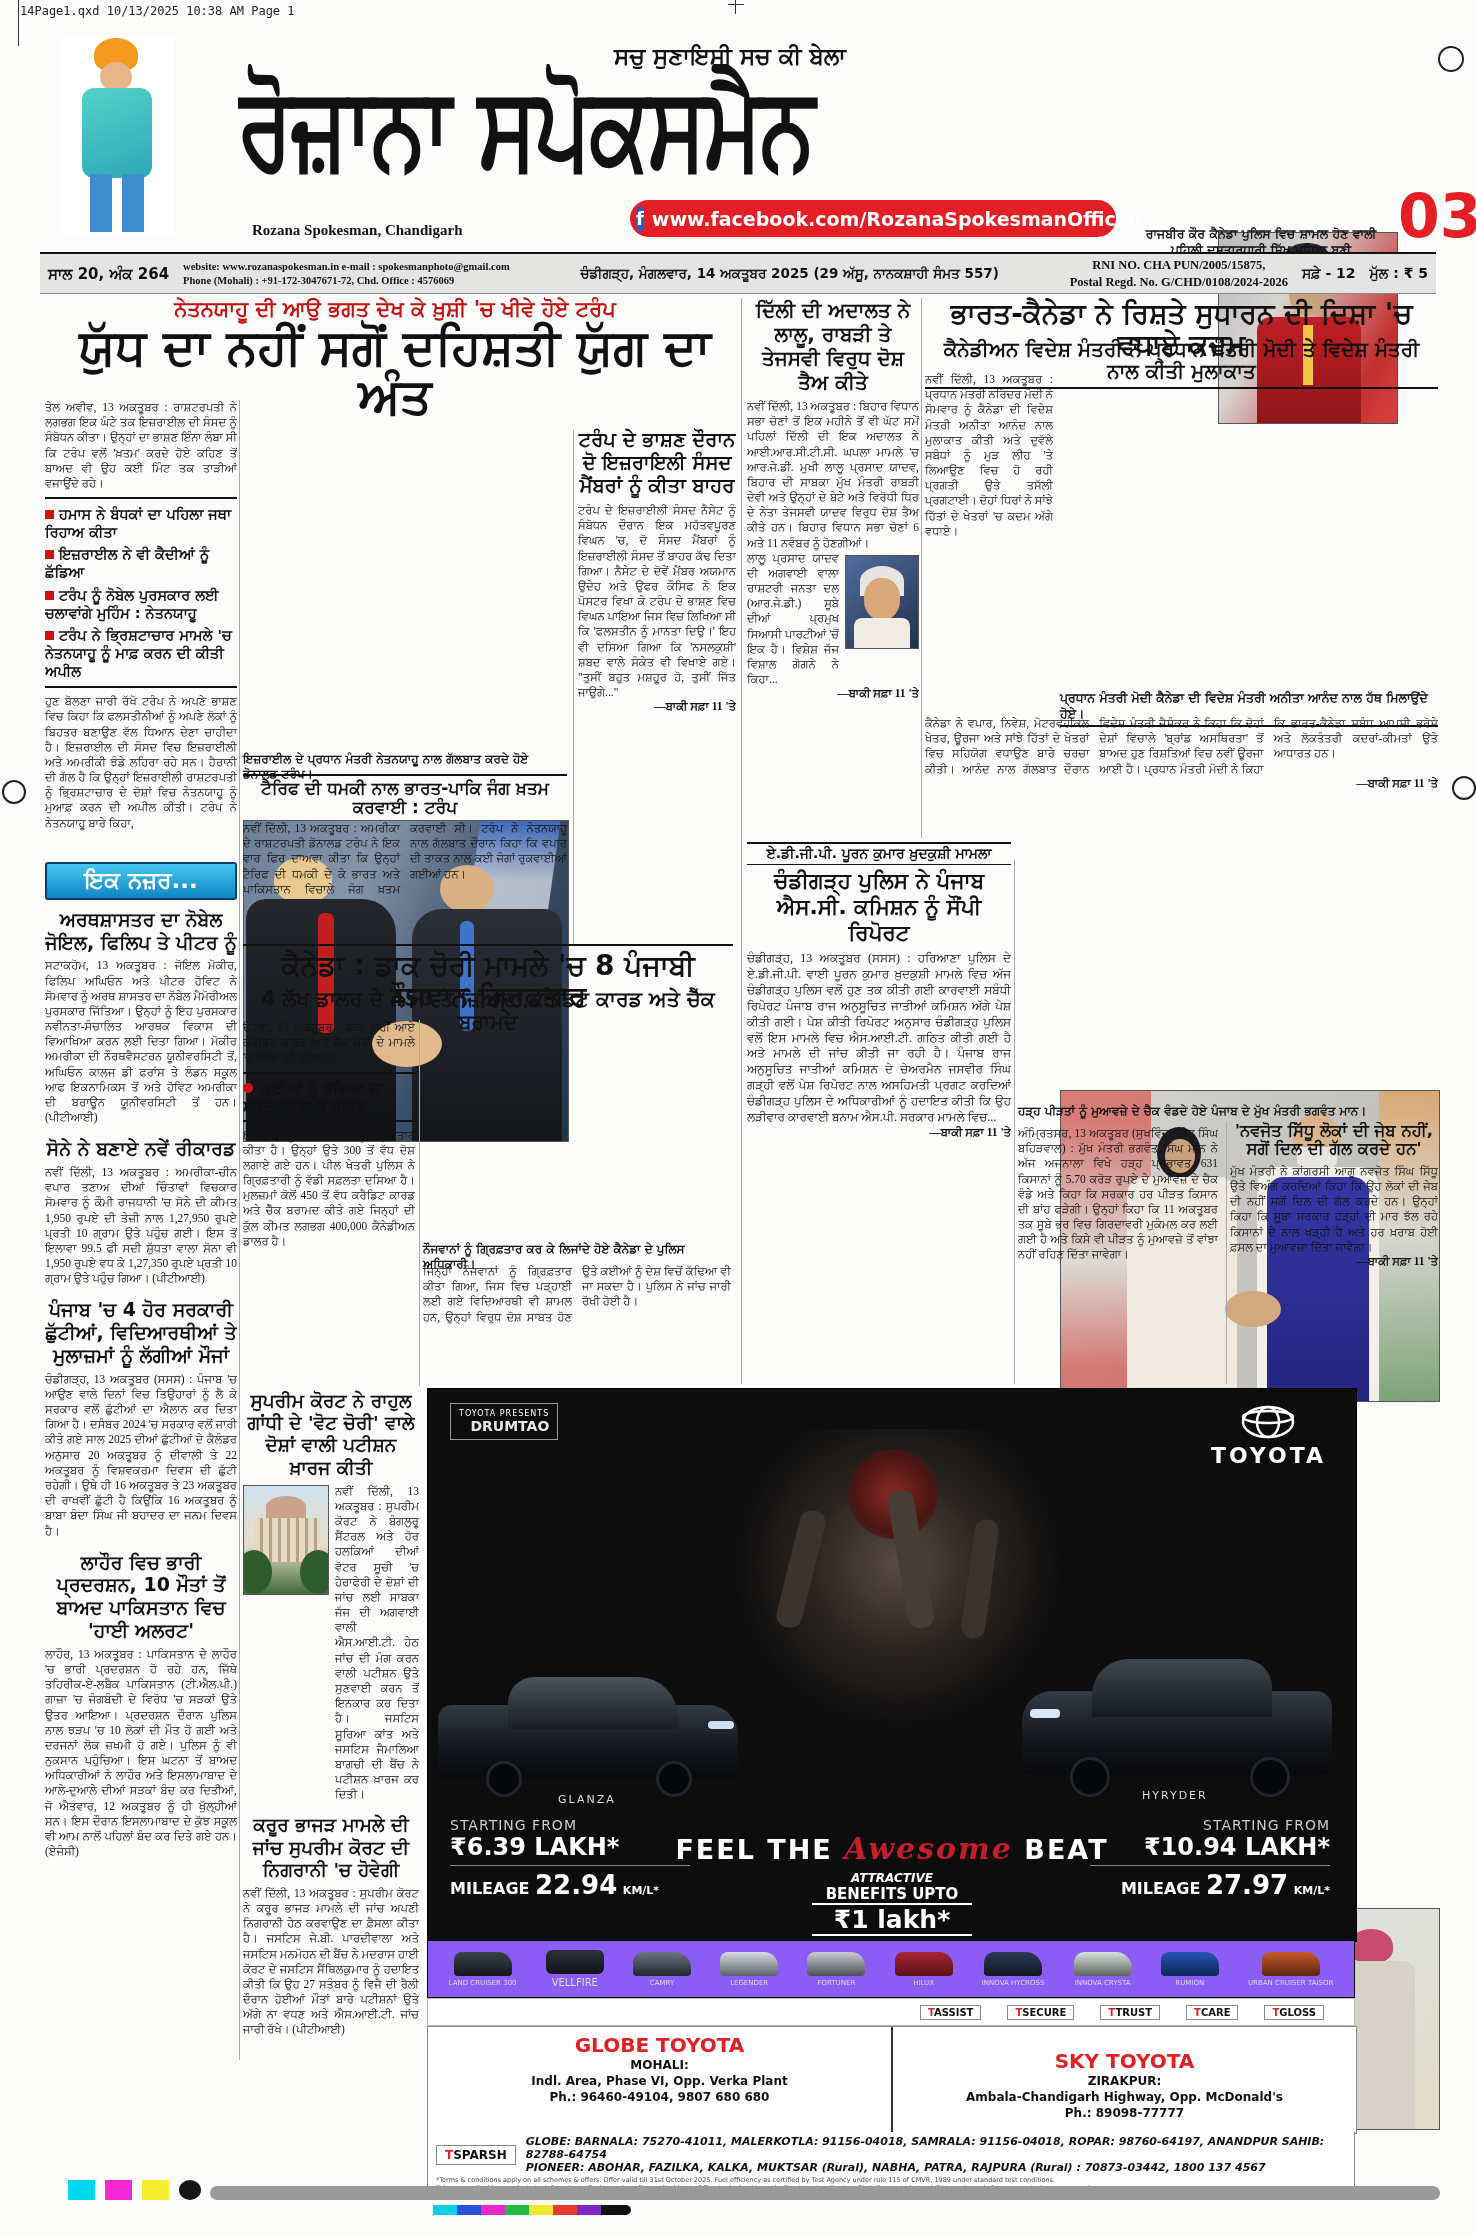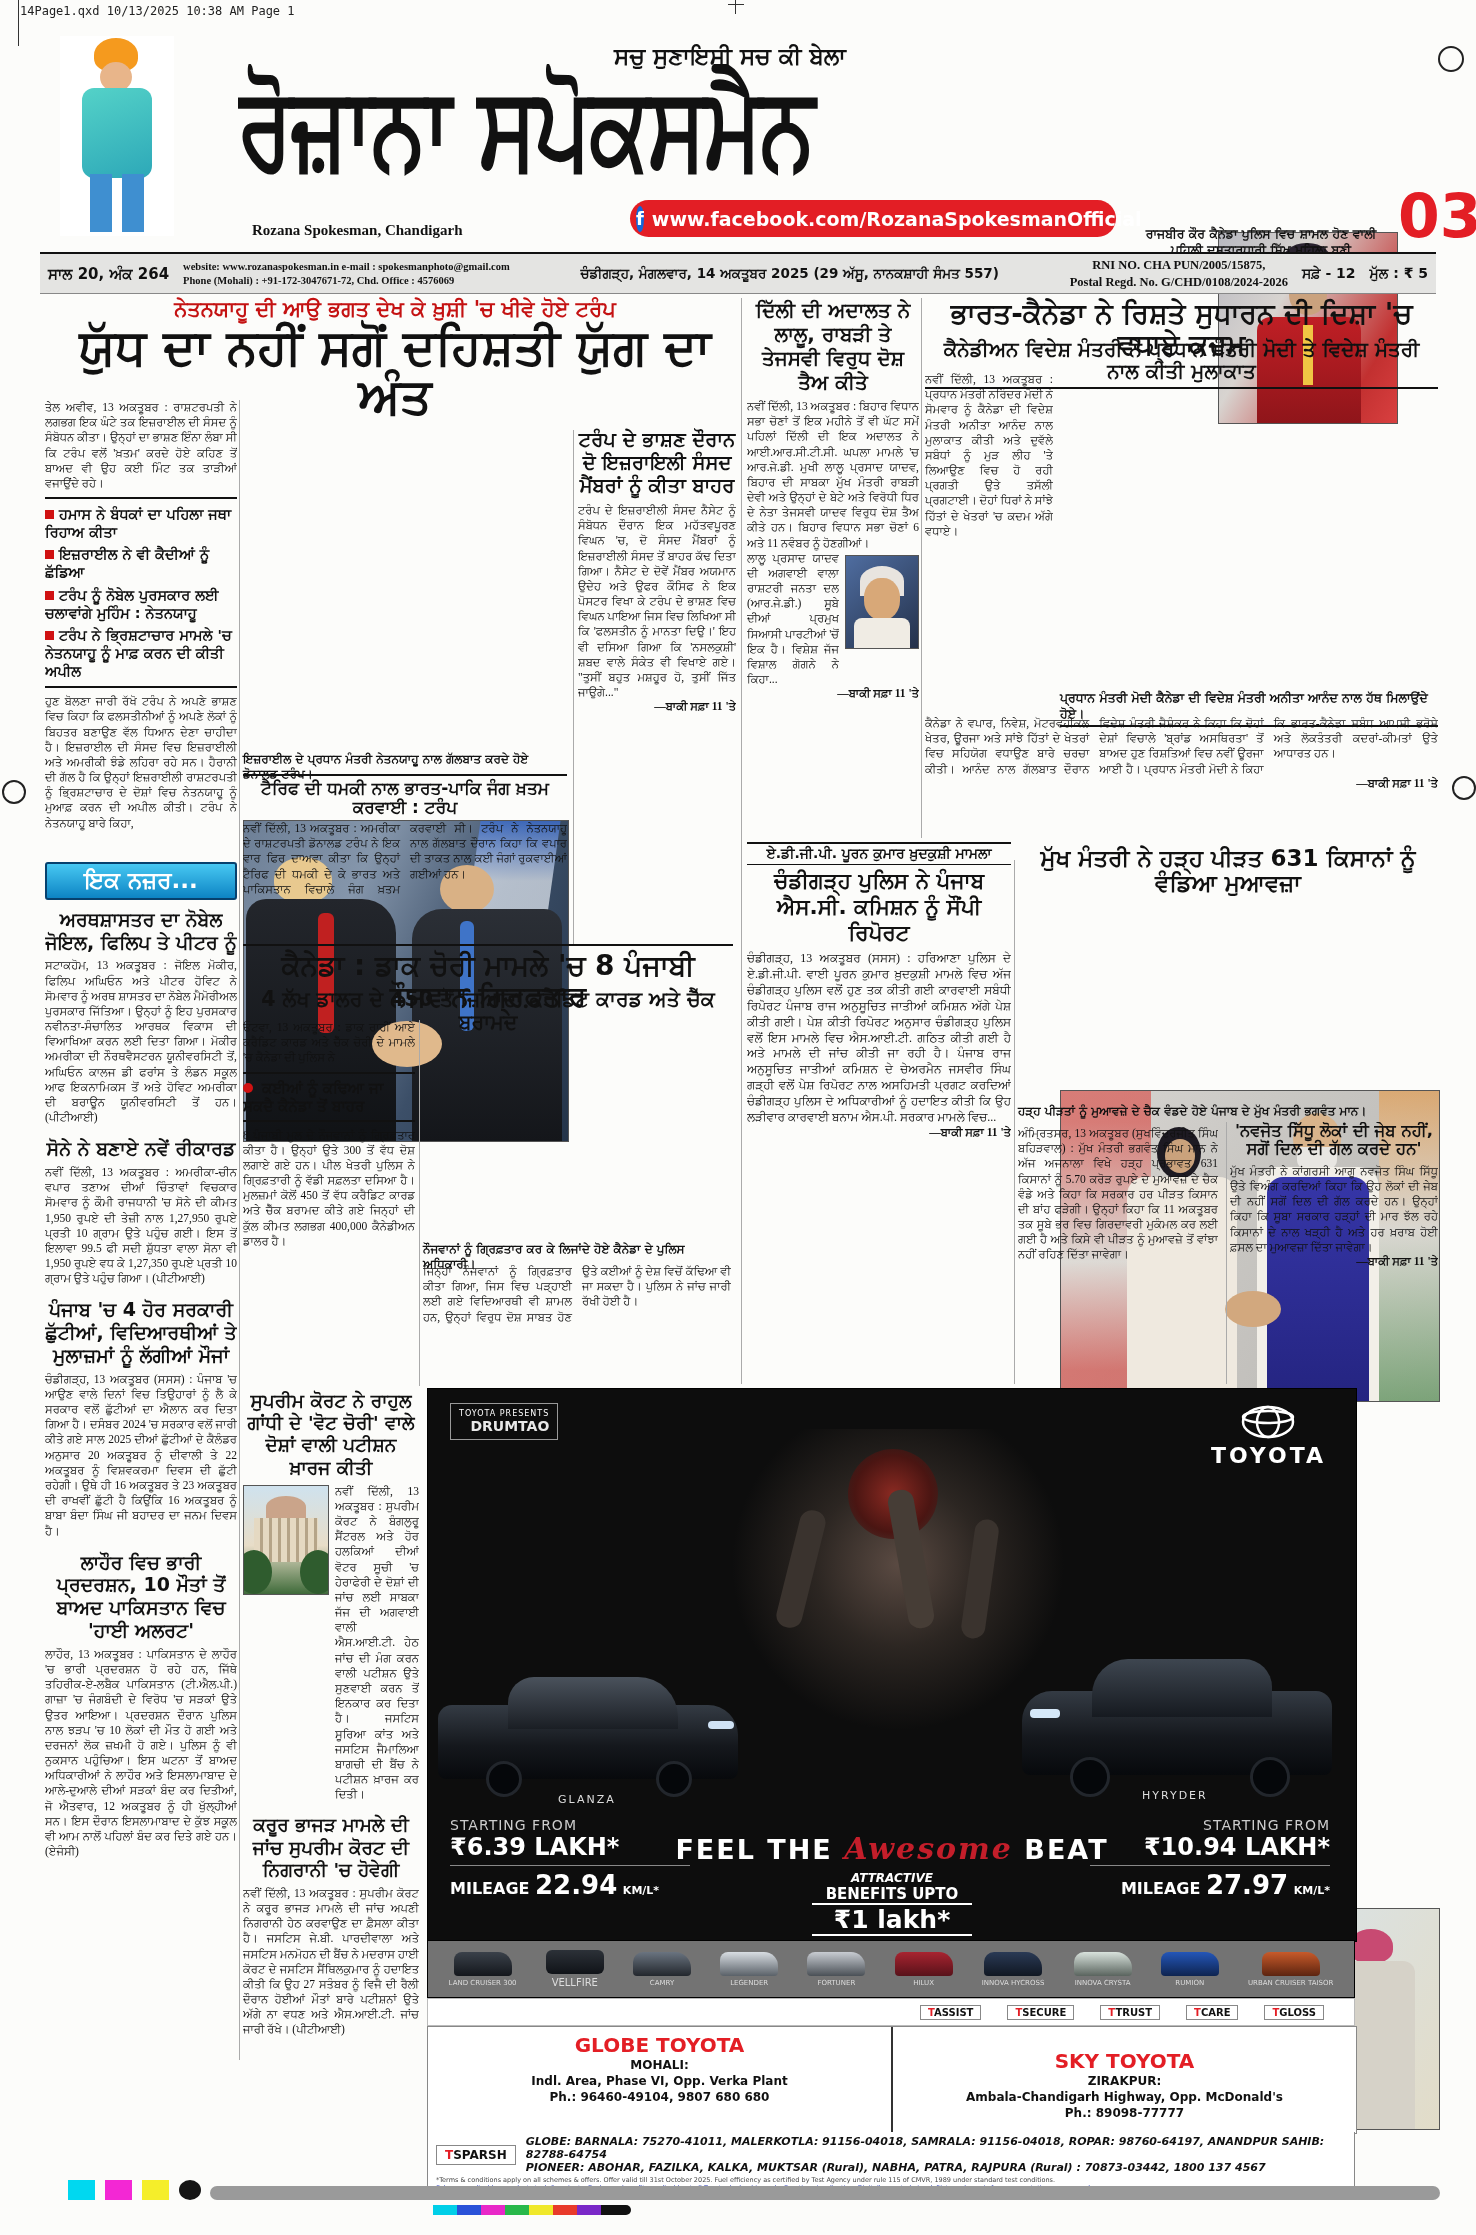--- a/index.html
+++ b/index.html
@@ -164,21 +164,20 @@
     <div style="position:absolute;left:196px;top:76px;width:122px;height:234px;border-radius:20px 20px 0 0;background:#f2efe8;"></div>
     <div style="position:absolute;left:206px;top:86px;width:102px;height:224px;border-radius:16px 16px 0 0;background:linear-gradient(180deg,#3636a8,#242480);"></div>
     <div style="position:absolute;left:164px;top:200px;width:56px;height:36px;border-radius:50%;background:#d2a87e;"></div>
   </div>
   <div class="abs cap" style="left:1060px;top:690px;width:378px;font-size:12.5px;border-bottom:2px solid #111;padding-bottom:4px;">ਪ੍ਰਧਾਨ ਮੰਤਰੀ ਮੋਦੀ ਕੈਨੇਡਾ ਦੀ ਵਿਦੇਸ਼ ਮੰਤਰੀ ਅਨੀਤਾ ਆਨੰਦ ਨਾਲ ਹੱਥ ਮਿਲਾਉਂਦੇ ਹੋਏ।</div>
   <div class="abs" style="left:925px;top:716px;width:513px;height:122px;overflow:hidden;">
     <div class="body-txt" style="column-count:3;column-gap:10px;">ਕੈਨੇਡਾ ਨੇ ਵਪਾਰ, ਨਿਵੇਸ਼, ਮੋਟਰਵਹੀਕਲ ਖੇਤਰ, ਊਰਜਾ ਅਤੇ ਸਾਂਝੇ ਹਿੱਤਾਂ ਦੇ ਖੇਤਰਾਂ ਵਿਚ ਸਹਿਯੋਗ ਵਧਾਉਣ ਬਾਰੇ ਚਰਚਾ ਕੀਤੀ। ਆਨੰਦ ਨਾਲ ਗੱਲਬਾਤ ਦੌਰਾਨ ਵਿਦੇਸ਼ ਮੰਤਰੀ ਜੈਸ਼ੰਕਰ ਨੇ ਕਿਹਾ ਕਿ ਦੋਹਾਂ ਦੇਸ਼ਾਂ ਵਿਚਾਲੇ 'ਬ੍ਰਾਂਡ ਅਸਥਿਰਤਾ' ਤੋਂ ਬਾਅਦ ਹੁਣ ਰਿਸ਼ਤਿਆਂ ਵਿਚ ਨਵੀਂ ਊਰਜਾ ਆਈ ਹੈ। ਪ੍ਰਧਾਨ ਮੰਤਰੀ ਮੋਦੀ ਨੇ ਕਿਹਾ ਕਿ ਭਾਰਤ-ਕੈਨੇਡਾ ਸਬੰਧ ਆਪਸੀ ਭਰੋਸੇ ਅਤੇ ਲੋਕਤੰਤਰੀ ਕਦਰਾਂ-ਕੀਮਤਾਂ ਉਤੇ ਆਧਾਰਤ ਹਨ।</div>
     <div class="cont">—ਬਾਕੀ ਸਫ਼ਾ 11 'ਤੇ</div>
   </div>
 
-  <div class="abs hl center" style="left:1018px;top:846px;width:420px;font-size:23px;font-weight:900;line-height:1.1;">ਮੁੱਖ ਮੰਤਰੀ ਨੇ ਹੜ੍ਹ ਪੀੜਤ 631 ਕਿਸਾਨਾਂ ਨੂੰ ਵੰਡਿਆ ਮੁਆਵਜ਼ਾ</div>
   <div class="abs photo" style="left:1018px;top:882px;width:420px;height:220px;">
     <div style="position:absolute;inset:0;background:linear-gradient(120deg,#e8e2cc 0%,#d8e4ec 40%,#e2dcc8 100%);"></div>
     <div style="position:absolute;left:6px;top:30px;width:80px;height:190px;border-radius:12px 12px 0 0;background:#e8e6e2;"></div>
     <div style="position:absolute;left:116px;top:26px;width:46px;height:34px;border-radius:50% 50% 40% 40%;background:#f5d820;"></div>
     <div style="position:absolute;left:122px;top:50px;width:34px;height:30px;border-radius:50%;background:#d2a87e;"></div>
     <div style="position:absolute;left:96px;top:78px;width:90px;height:142px;border-radius:14px 14px 0 0;background:#f2f0ec;"></div>
     <div style="position:absolute;left:84px;top:34px;width:40px;height:186px;border-radius:10px 10px 0 0;background:#2a5cc8;transform:rotate(-4deg);"></div>
     <div style="position:absolute;left:232px;top:16px;width:44px;height:34px;border-radius:50% 50% 40% 40%;background:#a81e28;"></div>
     <div style="position:absolute;left:218px;top:48px;width:76px;height:172px;border-radius:12px 12px 0 0;background:#f0eee8;"></div>
     <div style="position:absolute;left:330px;top:20px;width:44px;height:34px;border-radius:50% 50% 40% 40%;background:#c84a72;"></div>
@@ -293,21 +292,21 @@
     <div class="sans" style="position:absolute;right:26px;top:428px;text-align:right;">
       <div class="price-lbl">STARTING FROM</div>
       <div class="price-val">₹10.94 LAKH*</div>
       <div style="width:240px;height:1px;background:#888;margin:4px 0 4px auto;"></div>
       <div class="mil">
         <span>MILEAGE</span> <b>27.97</b> <span style="font-size:11px;">KM/L*</span>
       </div>
     </div>
   </div>
 
-  <div class="abs" style="left:427px;top:1940px;width:928px;height:58px;background:#737373;border:1px solid #000;display:flex;align-items:center;justify-content:space-around;padding:0 6px;box-sizing:border-box;">
+  <div class="abs" style="left:427px;top:1940px;width:928px;height:58px;background:#8b5cf6;border:1px solid #000;display:flex;align-items:center;justify-content:space-around;padding:0 6px;box-sizing:border-box;">
     <div class="sans center" style="font-size:7px;color:#ddd;"><div style="width:58px;height:24px;border-radius:8px 14px 4px 4px;background:linear-gradient(180deg,#3a414a,#14171c);margin:0 auto 3px;"></div><span>LAND CRUISER 300</span></div>
     <div class="sans center" style="font-size:10px;color:#ddd;"><div style="width:58px;height:24px;border-radius:6px;background:linear-gradient(180deg,#2c3138,#101318);margin:0 auto 3px;"></div><span>VELLFIRE</span></div>
     <div class="sans center" style="font-size:7px;color:#ddd;"><div style="width:58px;height:24px;border-radius:10px 16px 4px 4px;background:linear-gradient(180deg,#6a7480,#23272d);margin:0 auto 3px;"></div><span>CAMRY</span></div>
     <div class="sans center" style="font-size:7px;color:#ddd;"><div style="width:58px;height:24px;border-radius:8px 14px 4px 4px;background:linear-gradient(180deg,#d8dde2,#5a6168);margin:0 auto 3px;"></div><span>LEGENDER</span></div>
     <div class="sans center" style="font-size:7px;color:#ddd;"><div style="width:58px;height:24px;border-radius:8px 14px 4px 4px;background:linear-gradient(180deg,#c8ccd2,#4a5056);margin:0 auto 3px;"></div><span>FORTUNER</span></div>
     <div class="sans center" style="font-size:7px;color:#ddd;"><div style="width:58px;height:24px;border-radius:8px 14px 4px 4px;background:linear-gradient(180deg,#a82430,#58121a);margin:0 auto 3px;"></div><span>HILUX</span></div>
     <div class="sans center" style="font-size:7px;color:#ddd;"><div style="width:58px;height:24px;border-radius:10px 16px 4px 4px;background:linear-gradient(180deg,#2a3a55,#101722);margin:0 auto 3px;"></div><span>INNOVA HYCROSS</span></div>
     <div class="sans center" style="font-size:7px;color:#ddd;"><div style="width:58px;height:24px;border-radius:10px 16px 4px 4px;background:linear-gradient(180deg,#d8e2dc,#5a645e);margin:0 auto 3px;"></div><span>INNOVA CRYSTA</span></div>
     <div class="sans center" style="font-size:7px;color:#ddd;"><div style="width:58px;height:24px;border-radius:8px 14px 4px 4px;background:linear-gradient(180deg,#2456b8,#0e2450);margin:0 auto 3px;"></div><span>RUMION</span></div>
     <div class="sans center" style="font-size:7px;color:#ddd;"><div style="width:58px;height:24px;border-radius:8px 14px 4px 4px;background:linear-gradient(180deg,#c85a2a,#5c2410);margin:0 auto 3px;"></div><span>URBAN CRUISER TAISOR</span></div>

